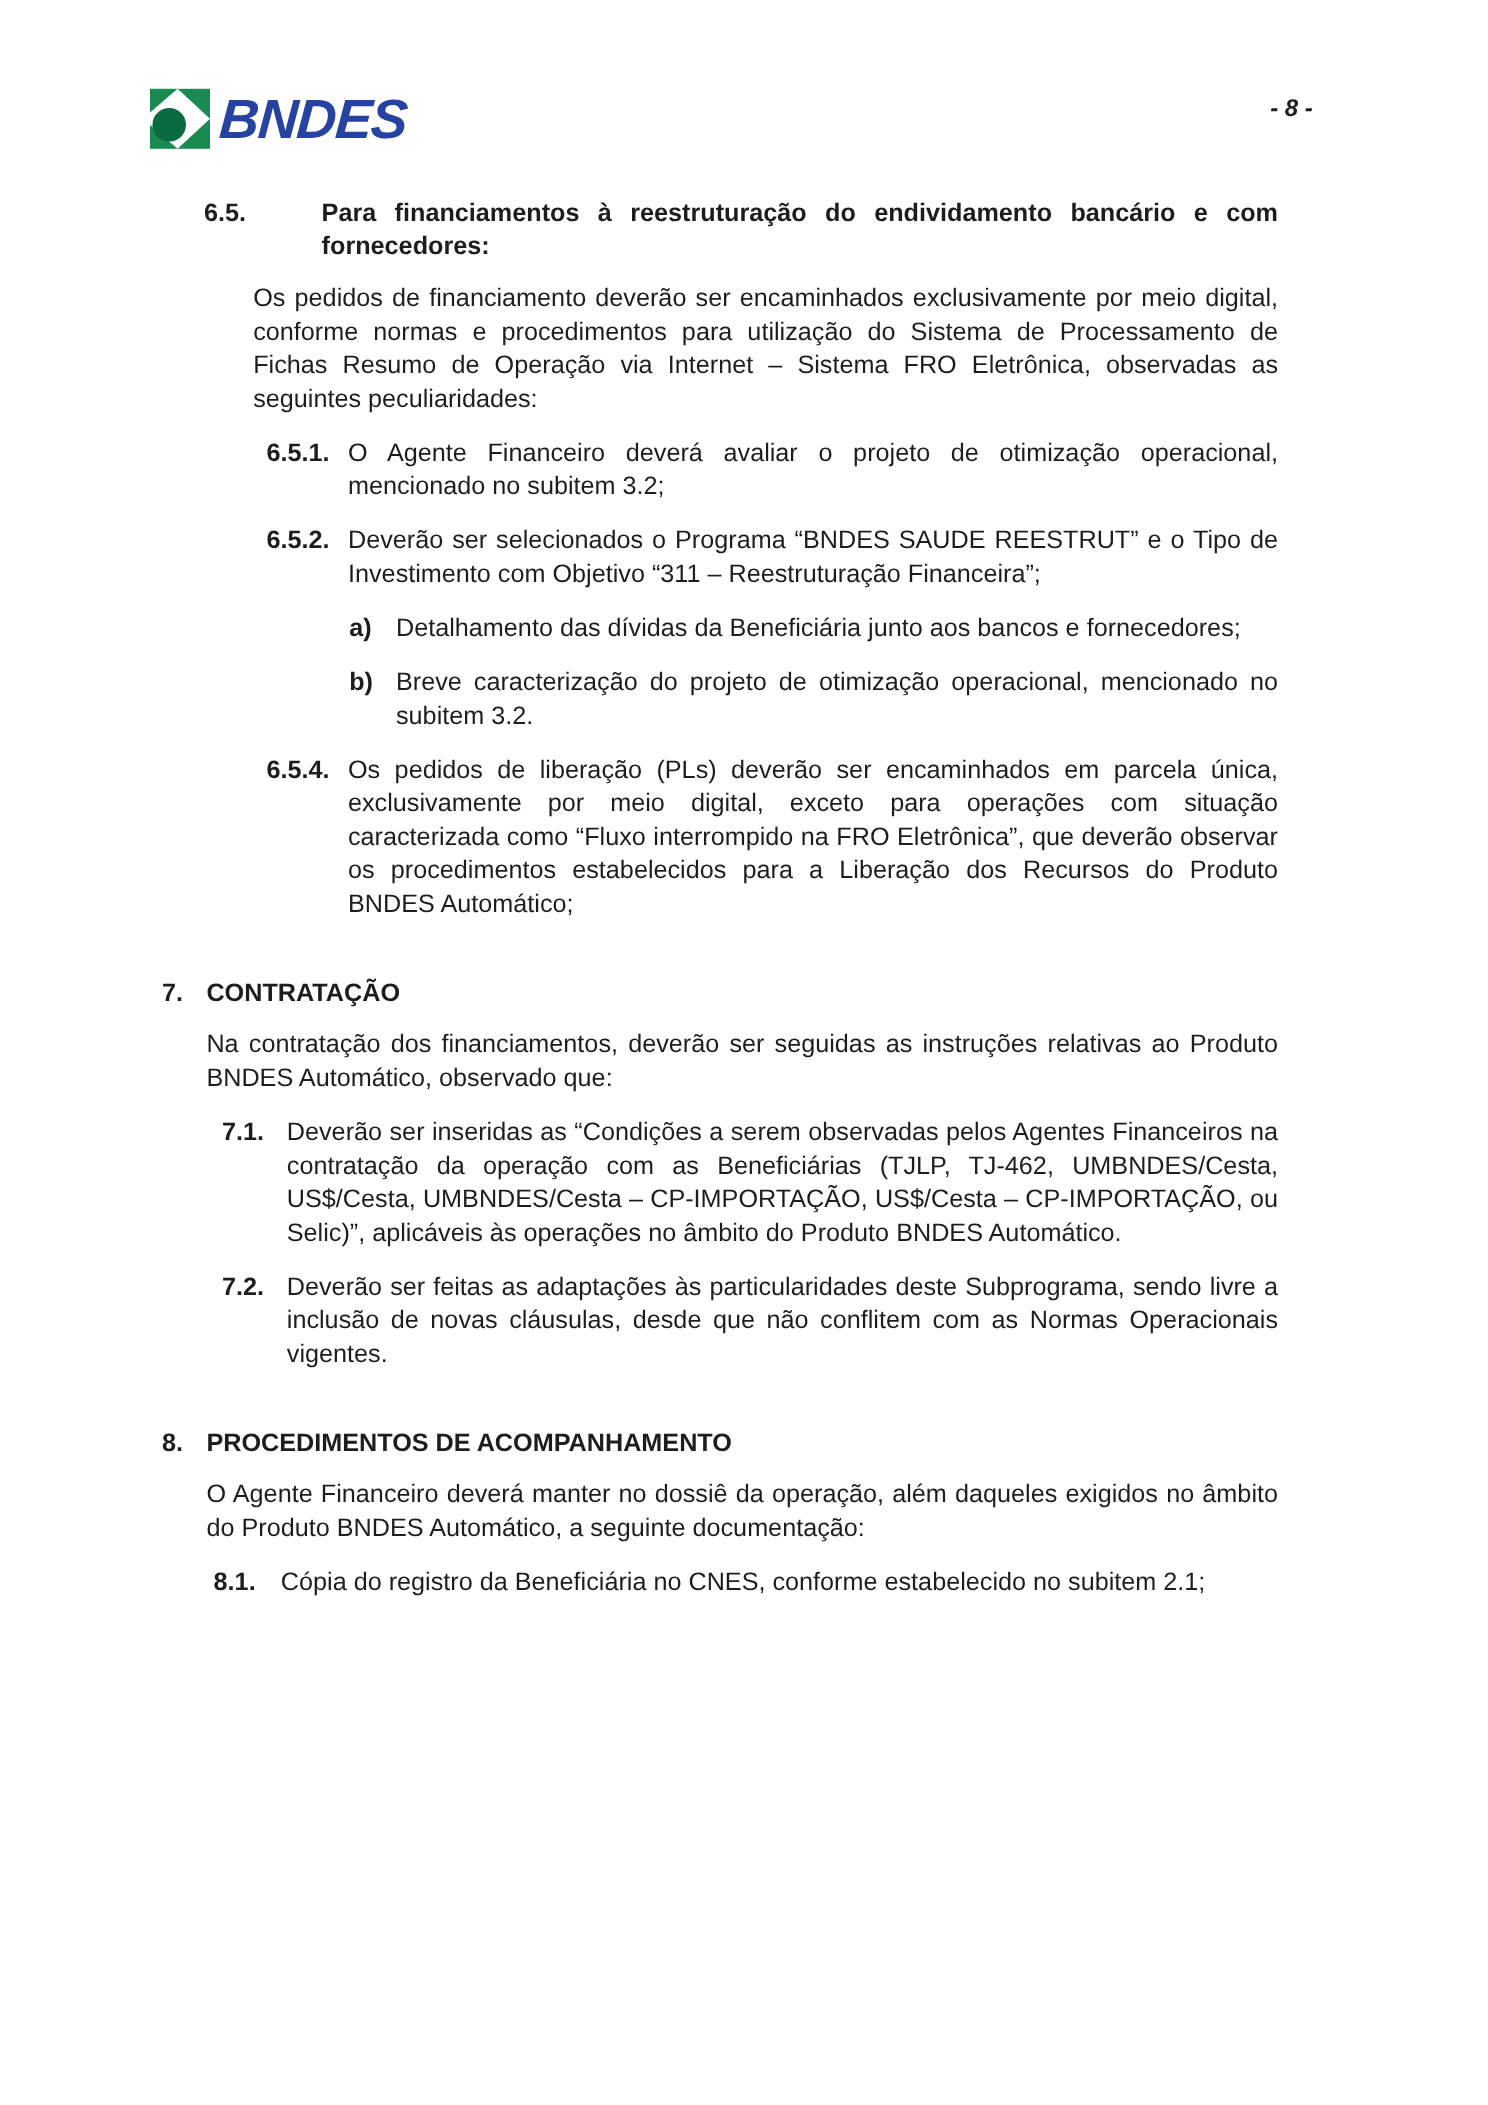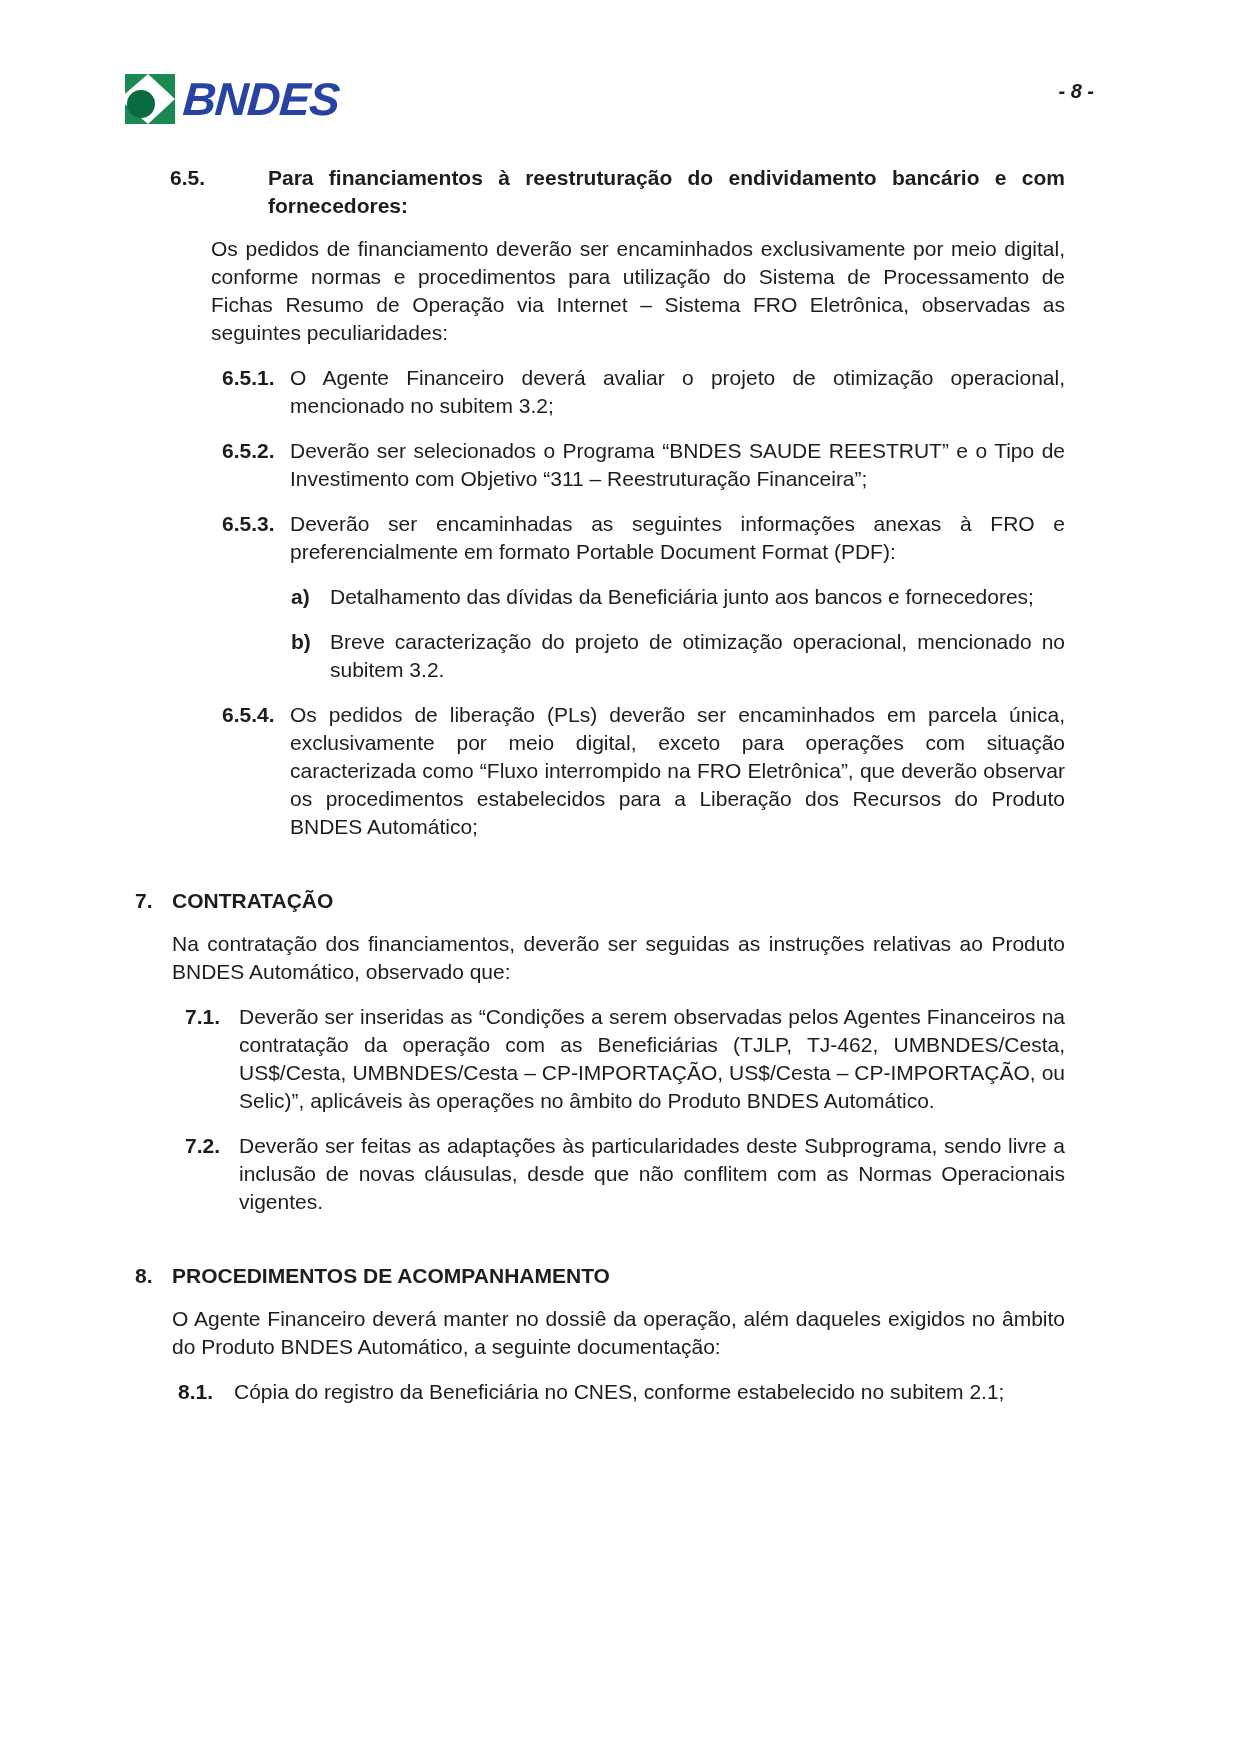--- a/index.html
+++ b/index.html
@@ -88,24 +88,20 @@
     <div class="row ind-651 mt-item">
       <span class="num num-651">6.5.1.</span>
       <div class="txt">O Agente Financeiro deverá avaliar o projeto de otimização operacional, mencionado no subitem 3.2;</div>
     </div>
 
     <div class="row ind-651 mt-item">
       <span class="num num-651">6.5.2.</span>
       <div class="txt">Deverão ser selecionados o Programa “BNDES SAUDE REESTRUT” e o Tipo de Investimento com Objetivo “311 – Reestruturação Financeira”;</div>
     </div>
 
-    <div class="row ind-651 mt-item">
-      <span class="num num-651">6.5.3.</span>
-      <div class="txt">Deverão ser encaminhadas as seguintes informações anexas à FRO e preferencialmente em formato Portable Document Format (PDF):</div>
-    </div>
 
     <div class="row ind-ab mt-item">
       <span class="num num-ab">a)</span>
       <div class="txt">Detalhamento das dívidas da Beneficiária junto aos bancos e fornecedores;</div>
     </div>
 
     <div class="row ind-ab mt-item">
       <span class="num num-ab">b)</span>
       <div class="txt">Breve caracterização do projeto de otimização operacional, mencionado no subitem 3.2.</div>
     </div>

